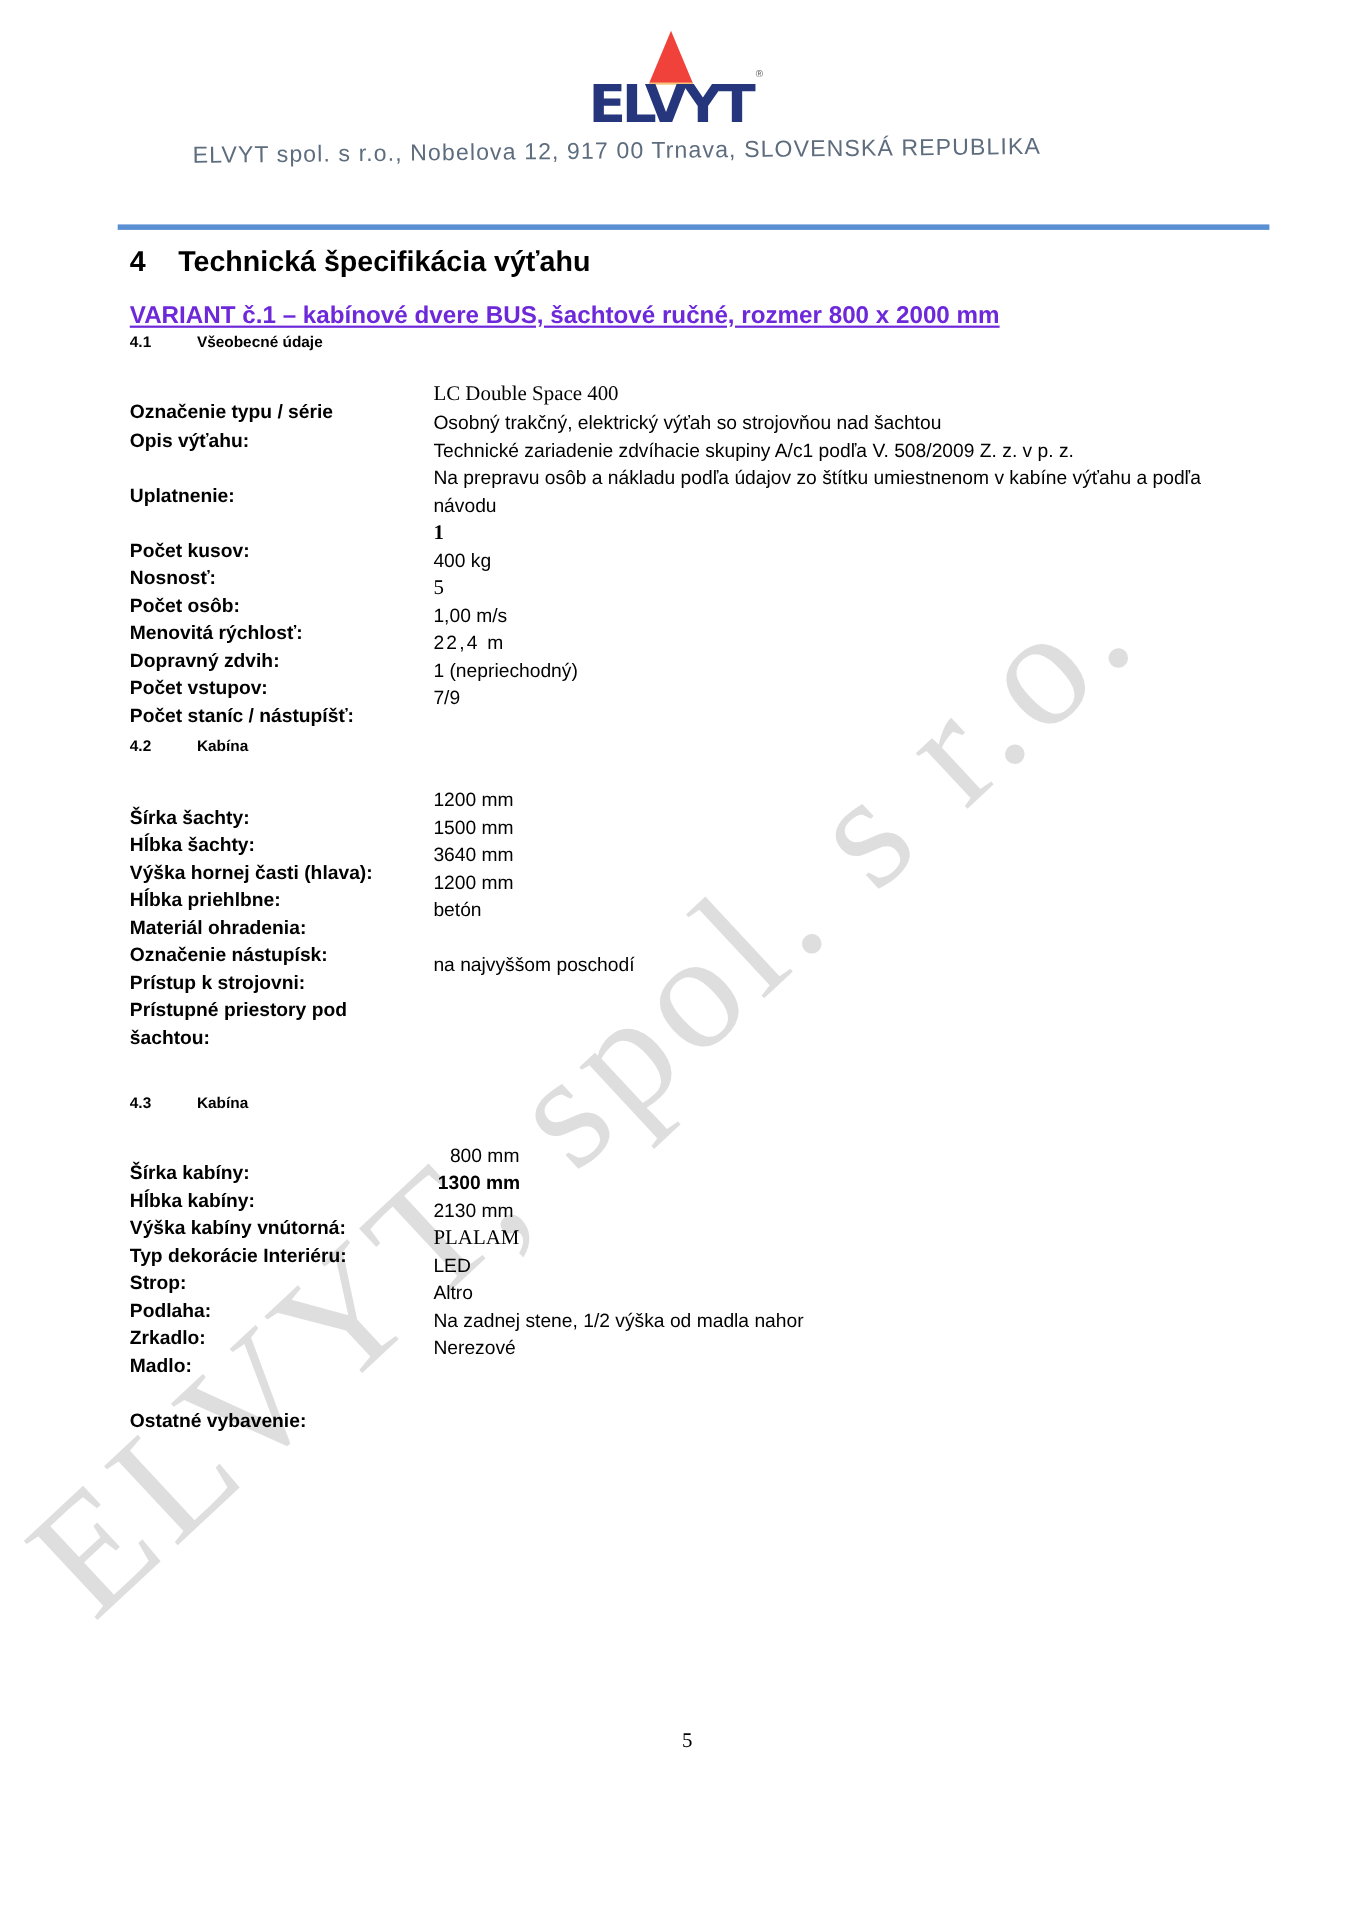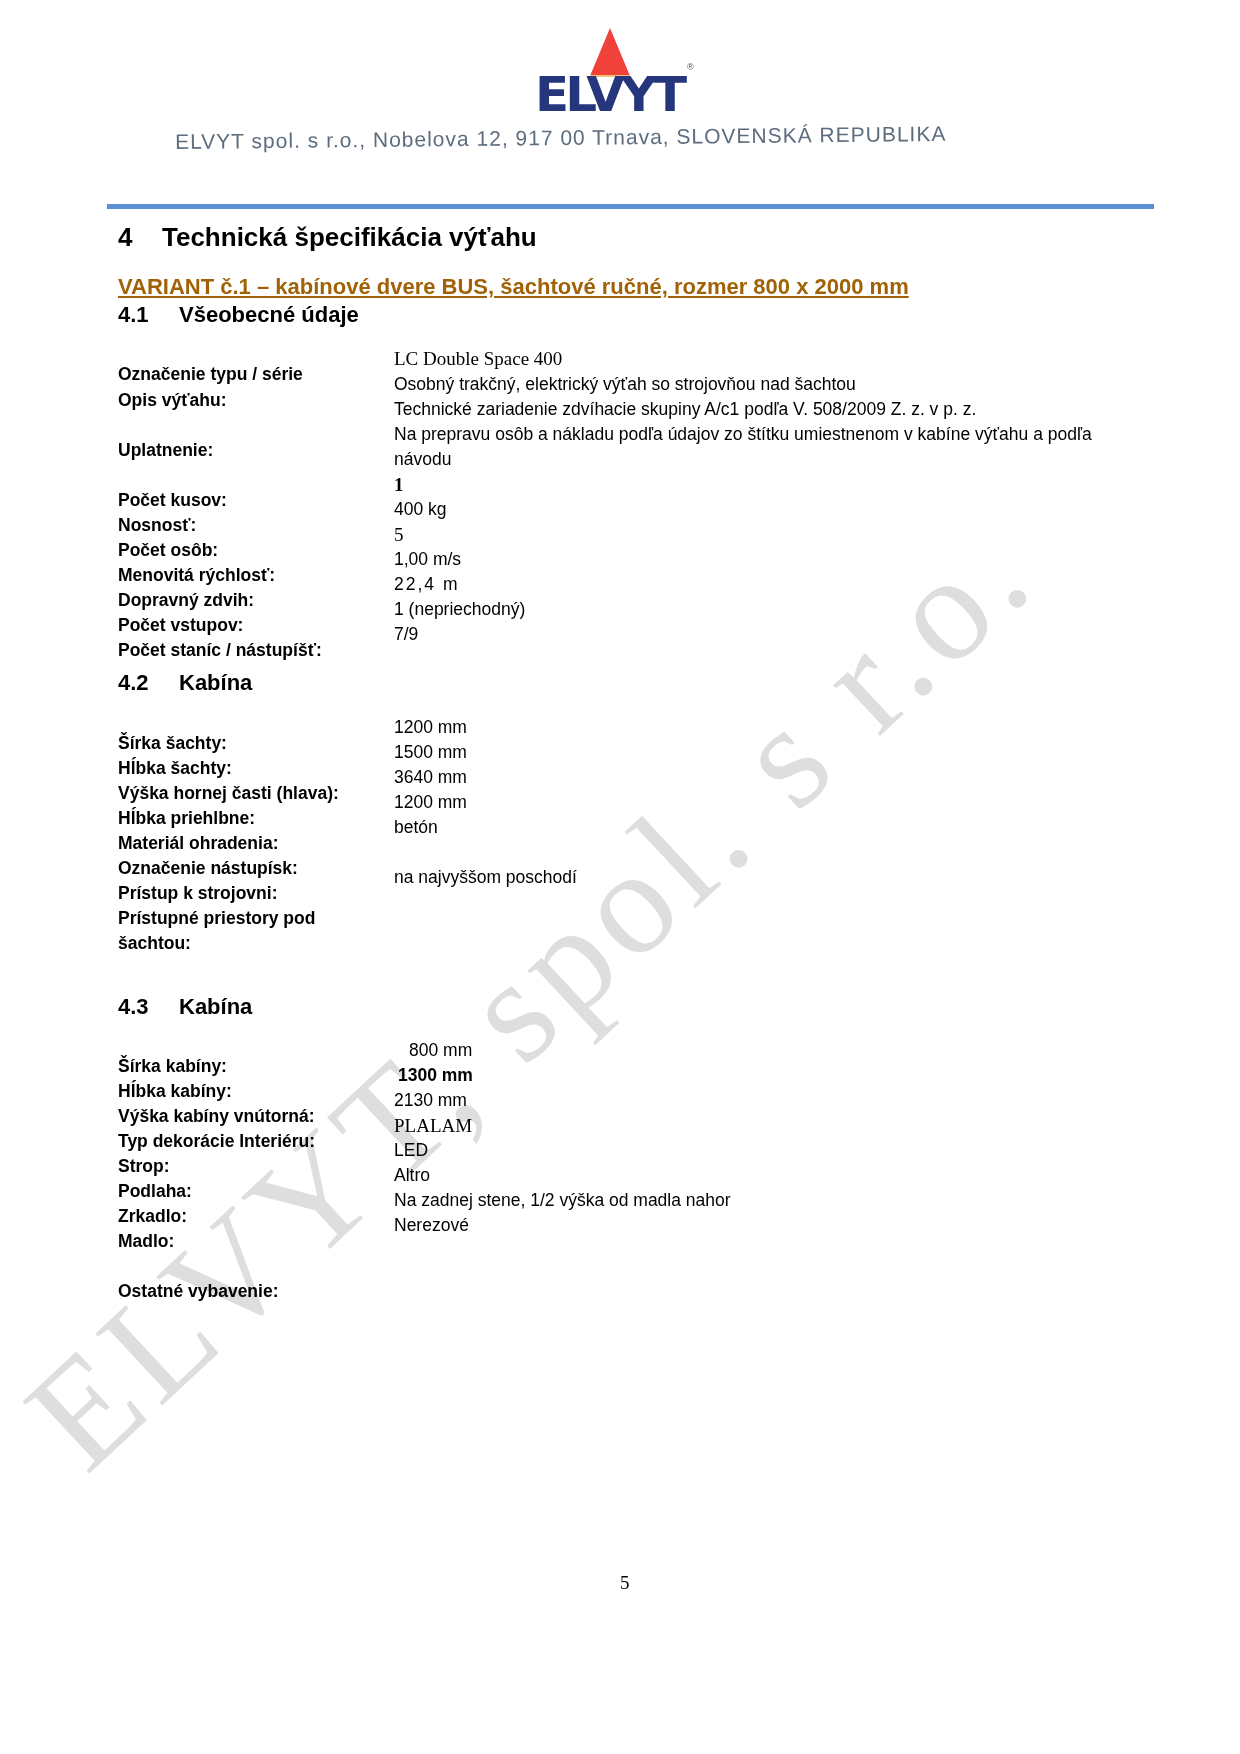--- a/index.html
+++ b/index.html
@@ -23,23 +23,23 @@
       letter-spacing: 1px; transform: rotate(-0.6deg); transform-origin: left top;
       white-space: nowrap;
     }
     .header-rule { position: absolute; left: 107px; top: 204px; width: 1047px; height: 5px; background: #5b8fd4; }
 
     
     .h1 { position: absolute; left: 118px; top: 222px; font-size: 26px; font-weight: bold; white-space: nowrap; }
     .h1 .num { display: inline-block; width: 44px; }
     .variant {
       position: absolute; left: 118px; top: 274px; font-size: 22px; font-weight: bold;
-      color: #a16207; text-decoration: underline; white-space: nowrap;
-    }
-    .h2 { position: absolute; left: 118px; font-size: 22px; font-weight: bold; white-space: nowrap; }
+      color: #6d28d9; text-decoration: underline; white-space: nowrap;
+    }
+    .h2 { position: absolute; left: 118px; font-size: 14px; font-weight: bold; white-space: nowrap; }
     .h2 .num { display: inline-block; width: 61px; }
 
     
     .row { position: absolute; left: 118px; width: 1030px; font-size: 17.5px; line-height: 25px; }
     .row .lbl { position: absolute; left: 0; top: 16px; width: 255px; font-weight: bold; }
     .row .val { position: absolute; left: 262px; top: 0; width: 770px; margin-left: 14px; }
     .serif { font-family: "Liberation Serif", serif; font-size: 19px; }
     .serif-bold { font-family: "Liberation Serif", serif; font-size: 19px; font-weight: bold; }
     .spaced { letter-spacing: 2px; }
 

